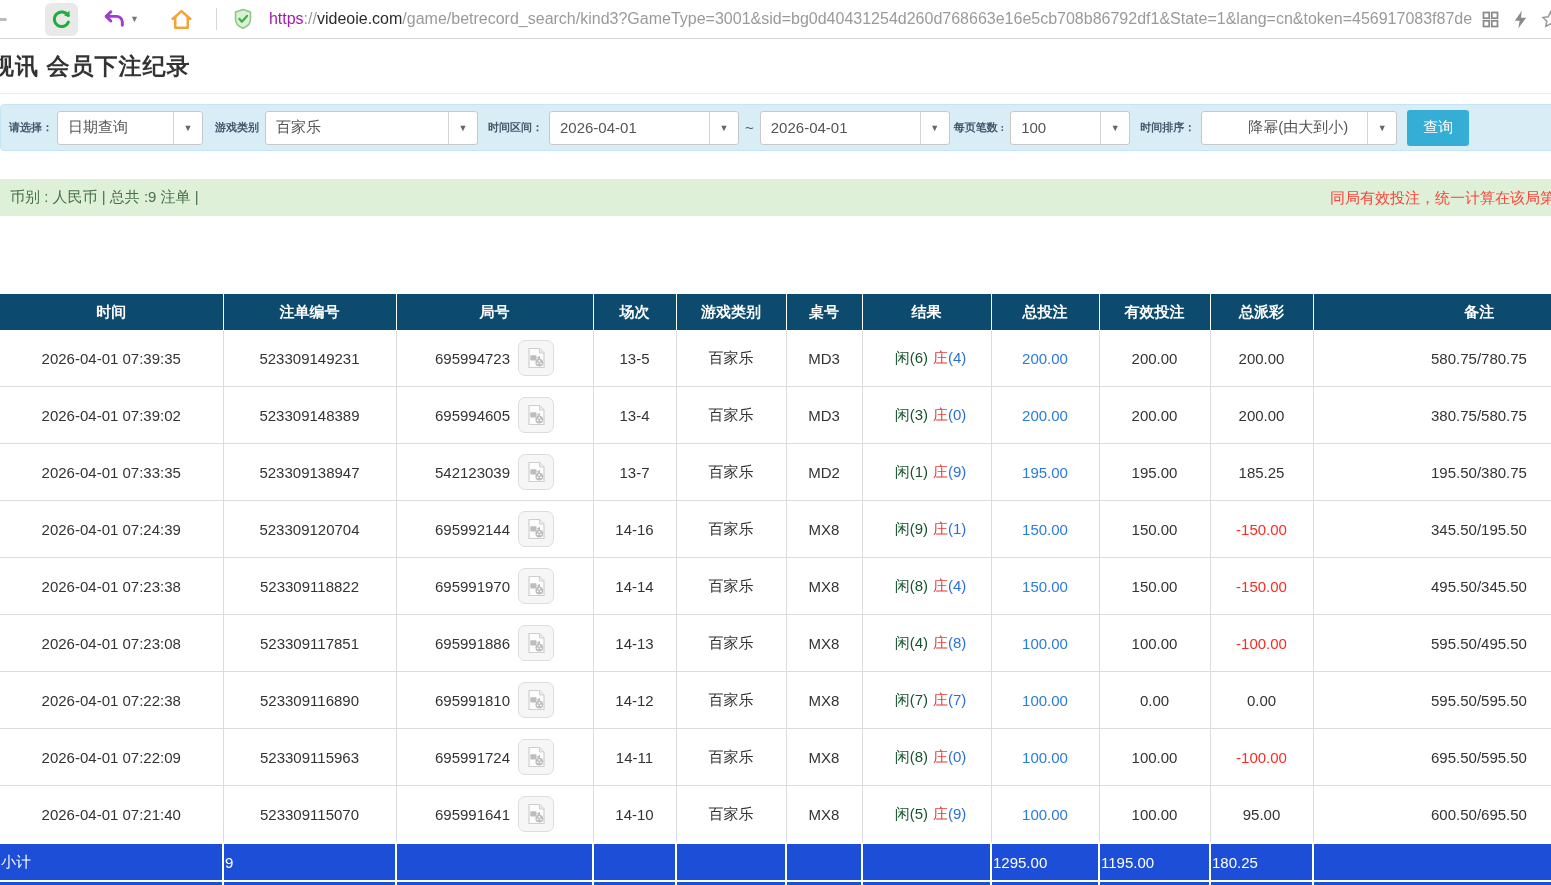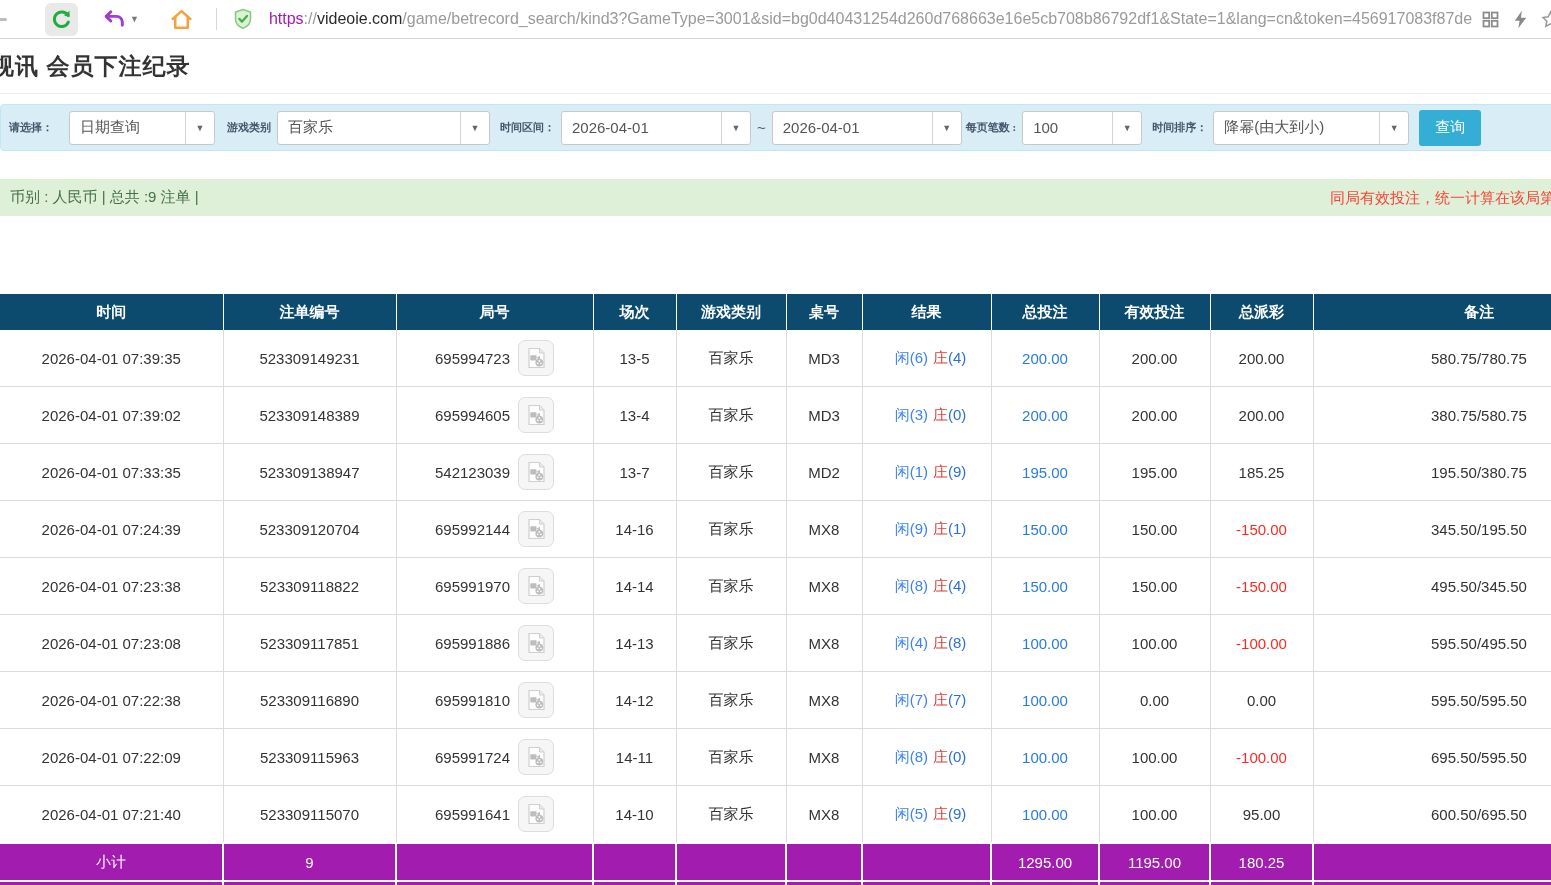--- a/index.html
+++ b/index.html
@@ -31,45 +31,45 @@
   .title-row h1{font-size:23px;font-weight:600;color:#333;margin:0 0 0 -9px;letter-spacing:1px;}
   
   .content{width:1645px;}
   
   .filter-bar{margin-top:10px;height:47px;background:#d9edf7;border:1px solid #c3e6f2;border-radius:4px;
     box-sizing:border-box;display:flex;align-items:center;padding-left:8px;}
   .flabel{font-weight:bold;color:#44576b;font-size:11px;white-space:nowrap;}
   .sel{background:#fff;border:1px solid #c8c8c8;border-radius:3px;height:34px;display:flex;align-items:center;box-sizing:border-box;cursor:pointer;}
   .sel-val{padding:0 10px;color:#555;font-size:15px;flex:1;white-space:nowrap;overflow:hidden;}
   .sel-arrow{width:28px;align-self:stretch;border-left:1px solid #d4d4d4;display:flex;align-items:center;justify-content:center;color:#666;font-size:9px;}
-  .ml4{margin-left:16px;justify-content:flex-end;} .ml6{margin-left:6px;} .ml8{margin-left:4px;font-family:Liberation Serif, serif;} .ml10{margin-left:10px;} .ml12{margin-left:12px;}
-  .w-type{width:146px;} .w-game{width:213px;} .w-date{width:190px;} .w-per{width:120px;} .w-sort{width:196px;}
+  .ml4{margin-left:4px;justify-content:flex-end;} .ml6{margin-left:6px;} .ml8{margin-left:4px;font-family:Liberation Serif, serif;} .ml10{margin-left:10px;} .ml12{margin-left:12px;}
+  .w-type{width:146px;} .w-game{width:213px;} .w-date{width:190px;} .w-per{width:120px;} .w-sort{width:196px;padding-left:36px;}
   .tilde{color:#555;font-size:15px;margin:0 6px;}
   .search-btn{margin-left:10px;width:62px;height:36px;background:#35aed6;color:#fff;border:none;border-radius:3px;font-size:15px;cursor:pointer;font-family:inherit;}
   
   .info-bar{margin-top:28px;height:37px;background:#dff0d8;position:relative;display:flex;align-items:center;}
   .info-left{color:#47704a;font-size:15px;margin-left:10px;}
   .info-right{position:absolute;left:1330px;top:10px;color:#fd4138;font-size:15px;white-space:nowrap;}
   
   .table-wrap{margin-top:78px;}
   table{border-collapse:collapse;table-layout:fixed;width:1645px;font-size:15px;color:#333;}
   thead th{background:#0c4a6e;color:#fff;height:34px;font-weight:bold;border-right:1px solid #fff;font-size:15px;}
   thead th:last-child{border-right:none;}
   tbody tr.data-row td{height:54px;text-align:center;background:#fff;border:1px solid #dcdcdc;}
   tbody tr.data-row td:first-child{border-left:none;}
   tbody tr.data-row:first-child td{border-top:none;}
   .round-inner{display:flex;align-items:center;justify-content:center;gap:8px;}
   .video-btn{width:36px;height:36px;background:#f6f6f6;border:1px solid #ddd;border-radius:7px;display:flex;align-items:center;justify-content:center;cursor:pointer;padding:0;}
   .video-btn svg{width:24px;height:24px;display:block;}
   td.blue{color:#2a7cdb;cursor:pointer;}
   td.neg{color:#fb2a23;}
-  .res-p{color:#3b82f6;padding-left:8px;}
+  .res-p{color:#14532d;padding-left:8px;}
   .res-b{color:#e23c36;margin-left:5px;}
   .res-bn{color:#2a6fd8;}
-  tr.sum-row td{background:#a21caf;color:#fff;height:34px;text-align:center;border:2px solid #fff;font-size:15px;}
+  tr.sum-row td{background:#1d4ed8;color:#fff;height:34px;text-align:left;border:2px solid #fff;font-size:15px;}
   tr.sum-row td:first-child{border-left:none;}
   tr.sum-row.last td{height:36px;}
 </style>
 </head>
 <body>
 
 <div class="browser-bar">
   <div class="cut-icon"></div>
 
   <button class="tb tb-reload">

